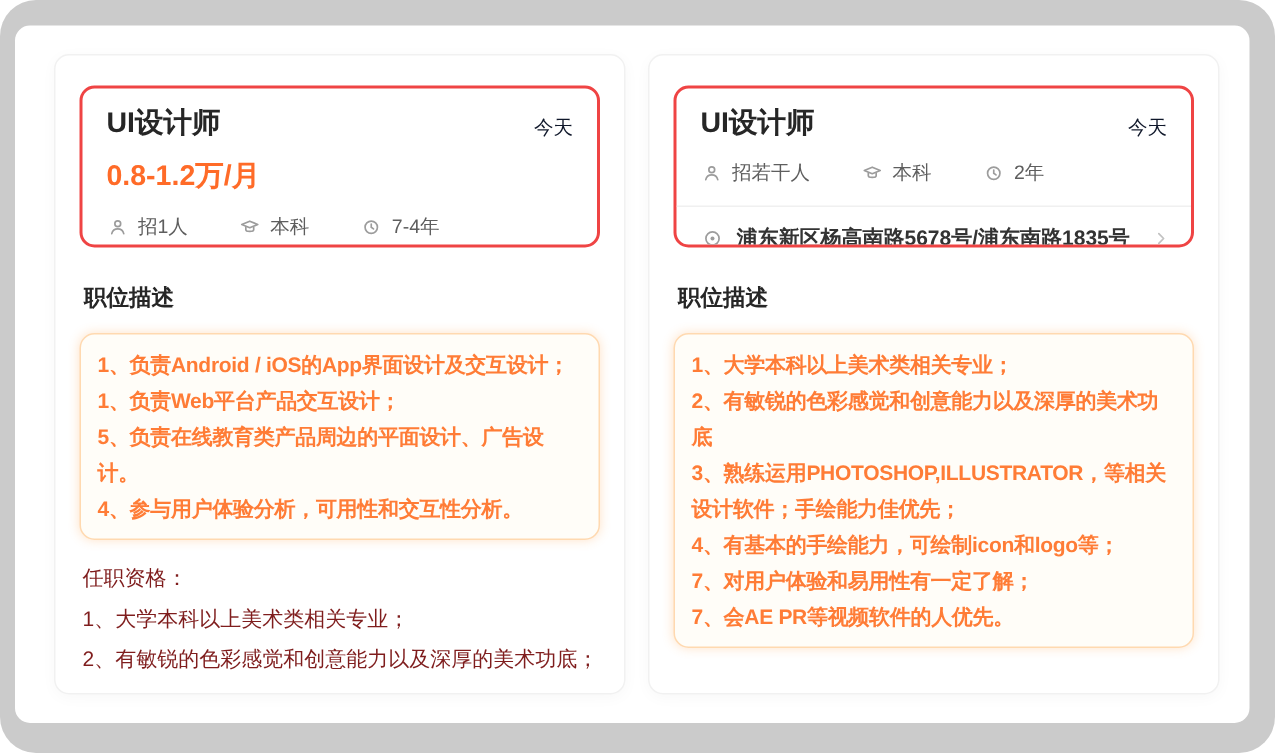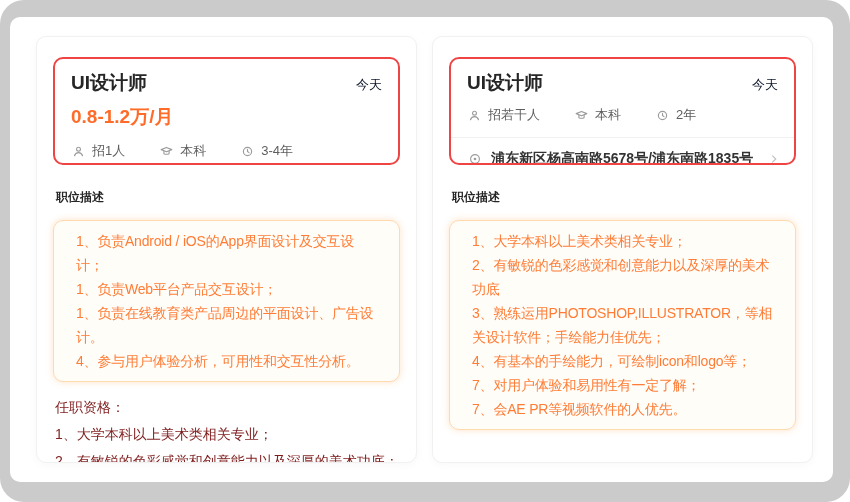--- a/index.html
+++ b/index.html
@@ -34,27 +34,27 @@
   .salary { margin-top:10px; font-size:19px; font-weight:700; color:var(--accent,#ff6b28); }
   .meta-row { margin-top:12px; display:flex; align-items:center; gap:34px; }
   .meta-item { display:flex; align-items:center; gap:6px; font-size:13px; color:#5e5e5e; }
   .meta-item svg { display:block; color:#9c9c9c; }
   .divider { border-top:1px solid #f0f0f0; margin-top:13px; }
   .loc-row { display:flex; align-items:center; gap:8px; height:42px; padding:0 13px 0 16px; cursor:pointer; }
   .loc-row svg.pin { color:#9c9c9c; flex:0 0 auto; }
   .address { flex:1 1 auto; font-size:14px; font-weight:600; color:#333333;
              white-space:nowrap; overflow:hidden; }
   .chev { color:#c2c2c2; flex:0 0 auto; }
-  .section-title { margin:24px 0 0 3px; font-size:12px; font-weight:700; color:#262626; }
+  .section-title { margin:24px 0 0 3px; font-size:15px; font-weight:700; color:#262626; }
   .hl-box {
     margin-top:14px; border:1px solid var(--hl-border,#ffd9b0); border-radius:10px;
     background:var(--hl-bg,#fffdf8);
     box-shadow:0 0 7px rgba(255,158,70,0.30);
-    padding:8px 22px; color:var(--hl-text,#ff7c36);
-    font-size:14px; line-height:24px; font-weight:400;
+    padding:8px 11px; color:var(--hl-text,#ff7c36);
+    font-size:14px; line-height:24px; font-weight:700;
   }
   .hl-item { letter-spacing:-0.2px; }
   .extra { margin-top:12px; color:#7f1d1d; font-size:14px; line-height:27px; padding-left:2px; }
 </style>
 </head>
 <body>
 
 <div class="canvas" style="--frame: #cbcbcb; --accent: #ff6b28; --hl-text: #ff7c36; --hl-bg: #fffdf8; --hl-border: #ffd9b0;">
   <div class="frame">
     <div class="page">
@@ -86,21 +86,21 @@
                   </span>
                 <span>本科</span>
               </span>
               <span class="meta-item">
                 <span>
                     <svg width="15" height="15" viewBox="0 0 24 24" fill="none" stroke="currentColor" stroke-width="1.8" stroke-linecap="round">
                       <circle cx="12" cy="12" r="6.6"></circle>
                       <path d="M12 8.6V12l2.4 1.8"></path>
                     </svg>
                   </span>
-                <span>3-4年</span>
+                <span>7-4年</span>
               </span>
             </div>
           </div>
           <div class="divider"></div>
           <div class="loc-row">
             <svg class="pin" width="16" height="16" viewBox="0 0 24 24" fill="none" stroke="currentColor" stroke-width="1.7">
                 <circle cx="12" cy="12" r="6.6"></circle>
                 <circle cx="12" cy="12" r="2" fill="currentColor" stroke="none"></circle>
               </svg>
             <span class="address">上海真北路958号（天地科技广场）1号楼10B</span>
@@ -108,21 +108,21 @@
                 <path d="M9.5 6.5 15 12l-5.5 5.5"></path>
               </svg>
           </div>
         </div>
 
         <div class="section-title">职位描述</div>
 
         <div class="hl-box">
           <div class="hl-item">1、负责Android / iOS的App界面设计及交互设计；</div>
           <div class="hl-item">1、负责Web平台产品交互设计；</div>
-          <div class="hl-item">1、负责在线教育类产品周边的平面设计、广告设计。</div>
+          <div class="hl-item">5、负责在线教育类产品周边的平面设计、广告设计。</div>
           <div class="hl-item">4、参与用户体验分析，可用性和交互性分析。</div>
         </div>
 
         <div class="extra">
           <div>任职资格：</div>
           <div>1、大学本科以上美术类相关专业；</div>
           <div>2、有敏锐的色彩感觉和创意能力以及深厚的美术功底；</div>
 
         </div>
       </div>

